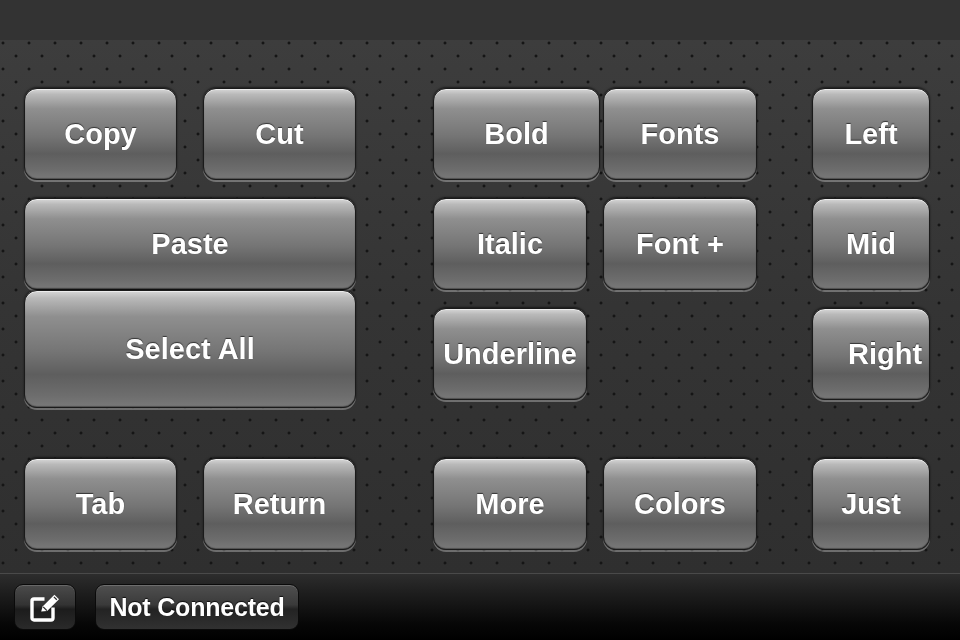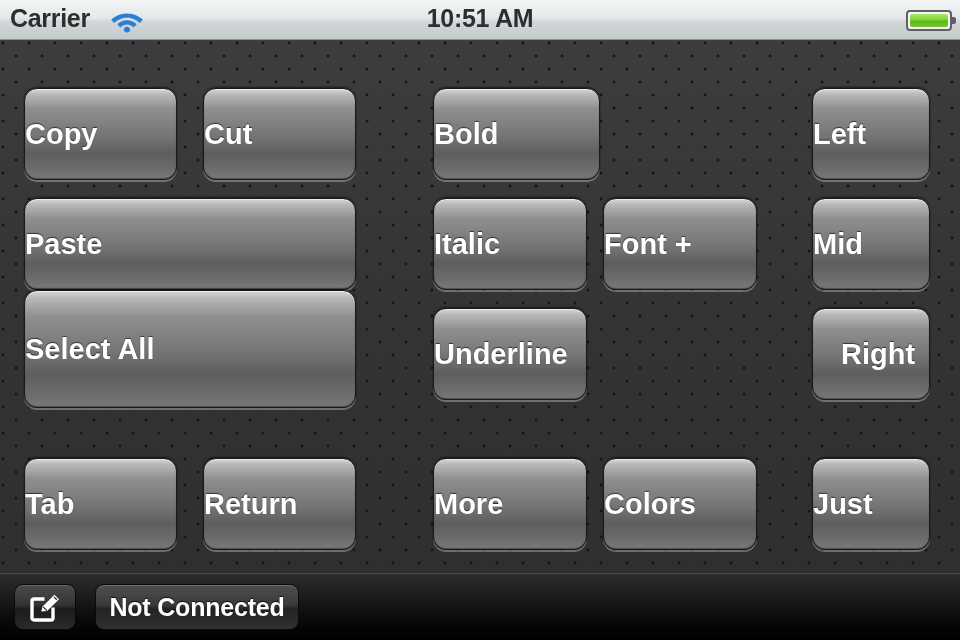--- a/index.html
+++ b/index.html
@@ -107,20 +107,21 @@
     background: linear-gradient(to bottom, #d7d7d7 0%, #b9b9b9 6%, #8f8f8f 22%,
                                 #757575 52%, #5e5e5e 72%, #6d6d6d 90%, #797979 100%);
     border: 1px solid #1a1a1a;
     box-shadow:
       0 2px 0 rgba(255,255,255,0.30),
       0 -1px 2px rgba(0,0,0,0.55),
       inset 0 1px 0 rgba(255,255,255,0.55),
       inset 0 -1px 1px rgba(0,0,0,0.35);
     display: flex;
     align-items: center;
+    justify-content: center;
     cursor: pointer;
   }
   .btn-label {
     font-size: 29px;
     font-weight: bold;
     color: #ffffff;
     letter-spacing: 0px;
     text-shadow: 0 -1px 1px rgba(0,0,0,0.6);
     white-space: nowrap;
     pointer-events: none;
@@ -179,46 +180,33 @@
     text-shadow: 0 -1px 1px rgba(0,0,0,0.8);
     letter-spacing: -0.2px;
     white-space: nowrap;
   }
 </style>
 </head>
 <body>
 
 <div id="screen">
 
-  <div class="statusbar">
-    <div class="sb-carrier">Carrier</div>
-
-    <svg class="sb-wifi" viewBox="0 0 34 24">
-      <path d="M17 4.5 C9.8 4.5 4.2 7.6 1.2 10.8 L4.2 14.1 C6.8 11.3 11.5 8.7 17 8.7 C22.5 8.7 27.2 11.3 29.8 14.1 L32.8 10.8 C29.8 7.6 24.2 4.5 17 4.5 Z" fill="#2a7fd4"></path>
-      <path d="M17 11.2 C12.9 11.2 9.4 13.1 7.3 15.2 L10.3 18.4 C11.8 16.9 14.2 15.5 17 15.5 C19.8 15.5 22.2 16.9 23.7 18.4 L26.7 15.2 C24.6 13.1 21.1 11.2 17 11.2 Z" fill="#2a7fd4"></path>
-      <path d="M17 17.8 L12.6 22.4 C14 21.4 15.4 20.9 17 20.9 C18.6 20.9 20 21.4 21.4 22.4 Z" fill="#2a7fd4"></path>
-      <circle cx="17" cy="20.6" r="2.9" fill="#2a7fd4"></circle>
-    </svg>
-
-    <div class="sb-time">10:51 AM</div>
-
-    <div class="sb-battery">
-      <div class="sb-battery-fill"></div>
-    </div>
-  </div>
 
   <div class="panel" id="panel">
       <div class="btn" style="left: 24px; top: 48px; width: 153px; height: 92px;">
         <span class="btn-label">Copy</span>
       </div>
       <div class="btn" style="left: 203px; top: 48px; width: 153px; height: 92px;">
         <span class="btn-label">Cut</span>
       </div>
       <div class="btn" style="left: 433px; top: 48px; width: 167px; height: 92px;">
         <span class="btn-label">Bold</span>
+      </div>
+      <div class="btn" style="left: 603px; top: 48px; width: 154px; height: 92px;">
+        <span class="btn-label">Fonts</span>
       </div>
       <div class="btn" style="left: 812px; top: 48px; width: 118px; height: 92px;">
         <span class="btn-label">Left</span>
       </div>
       <div class="btn" style="left: 24px; top: 158px; width: 332px; height: 92px;">
         <span class="btn-label">Paste</span>
       </div>
       <div class="btn" style="left: 433px; top: 158px; width: 154px; height: 92px;">
         <span class="btn-label">Italic</span>
       </div>

